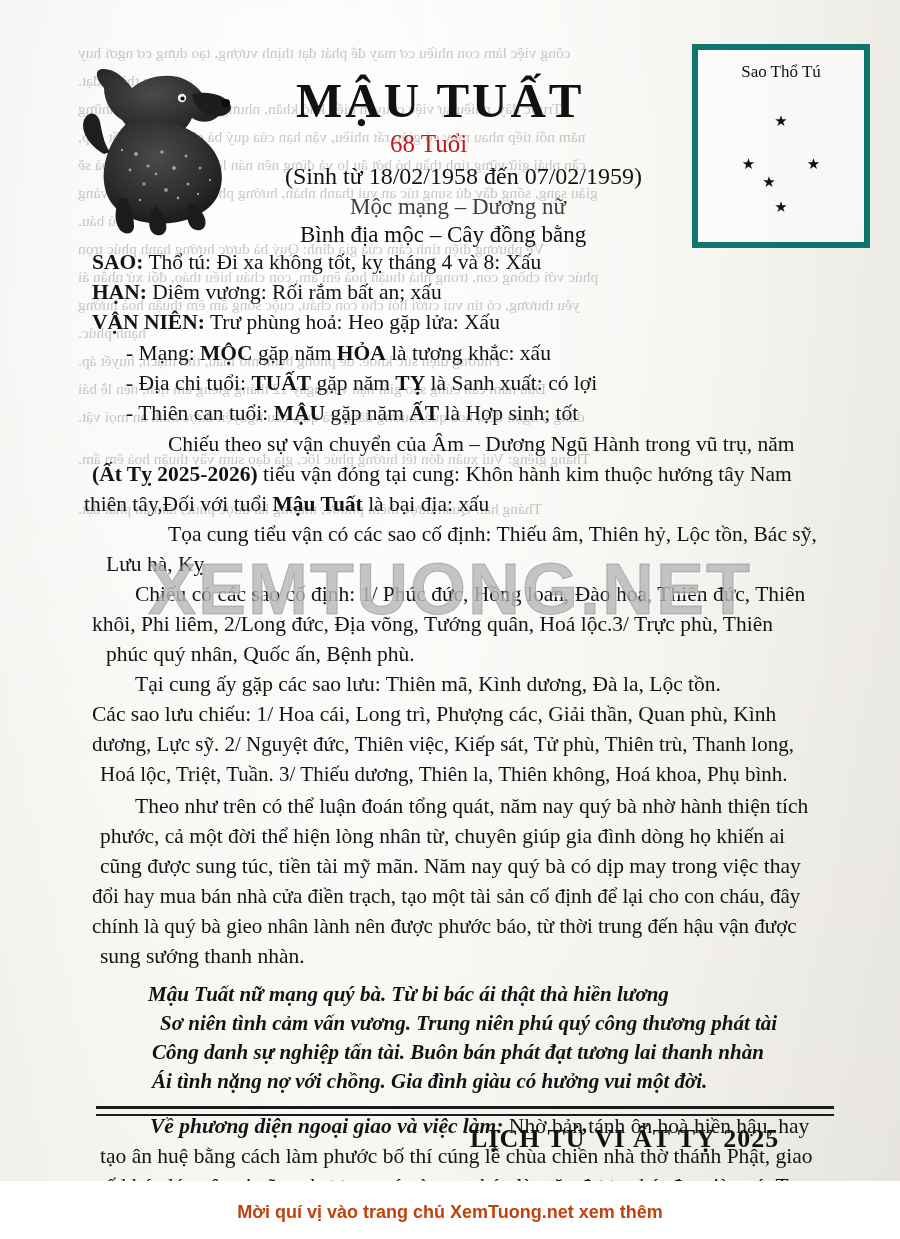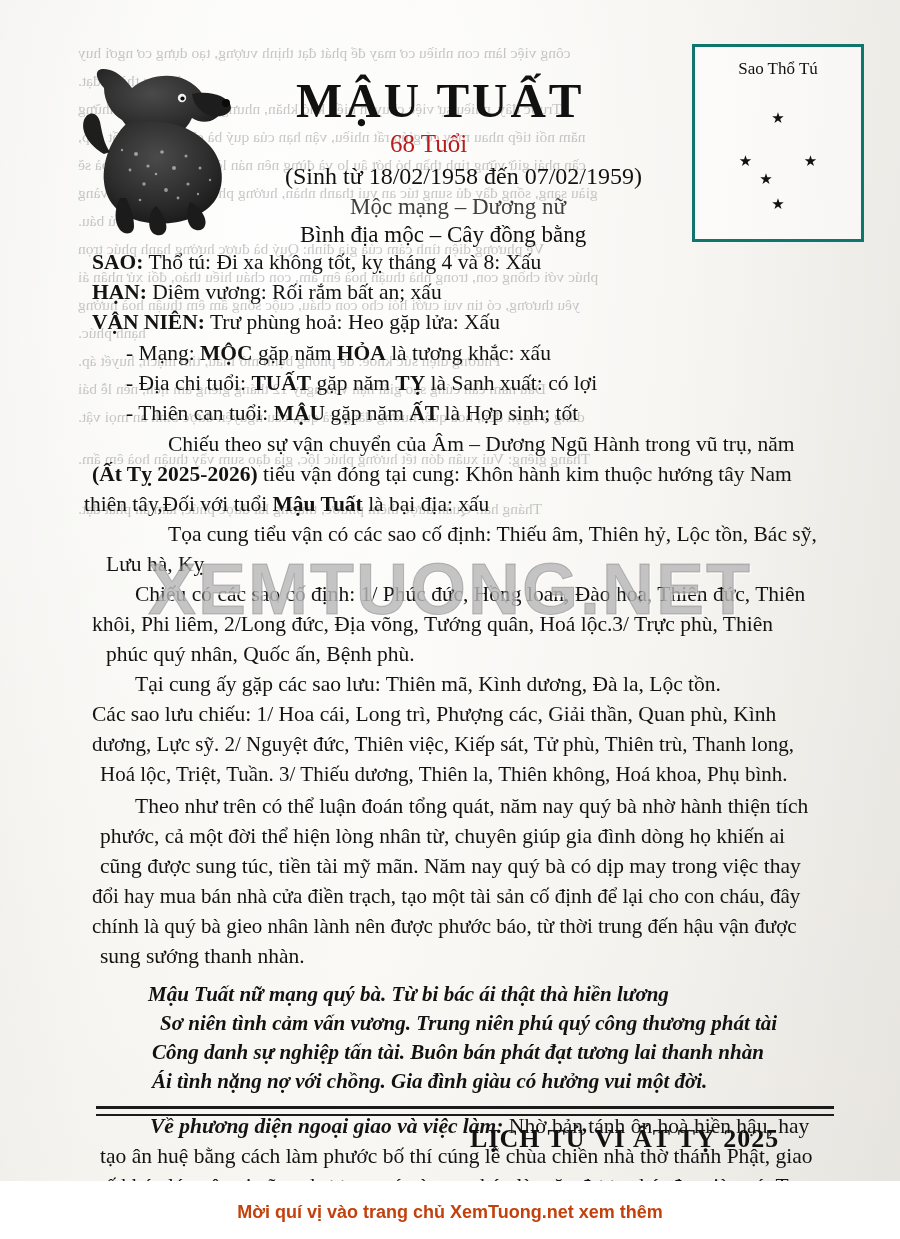--- a/index.html
+++ b/index.html
@@ -120,21 +120,21 @@
     color: #111;
   }
 
   
   .star-box {
     position: absolute;
     left: 692px;
     top: 44px;
     width: 166px;
     height: 192px;
-    border: 3px solid #0f766e;
+    border: 6px solid #0f766e;
     background: rgba(255,255,255,0.55);
     z-index: 12;
   }
   .star-box-title {
     position: absolute;
     top: 12px;
     width: 100%;
     text-align: center;
     font-size: 17px;
     color: #111;

